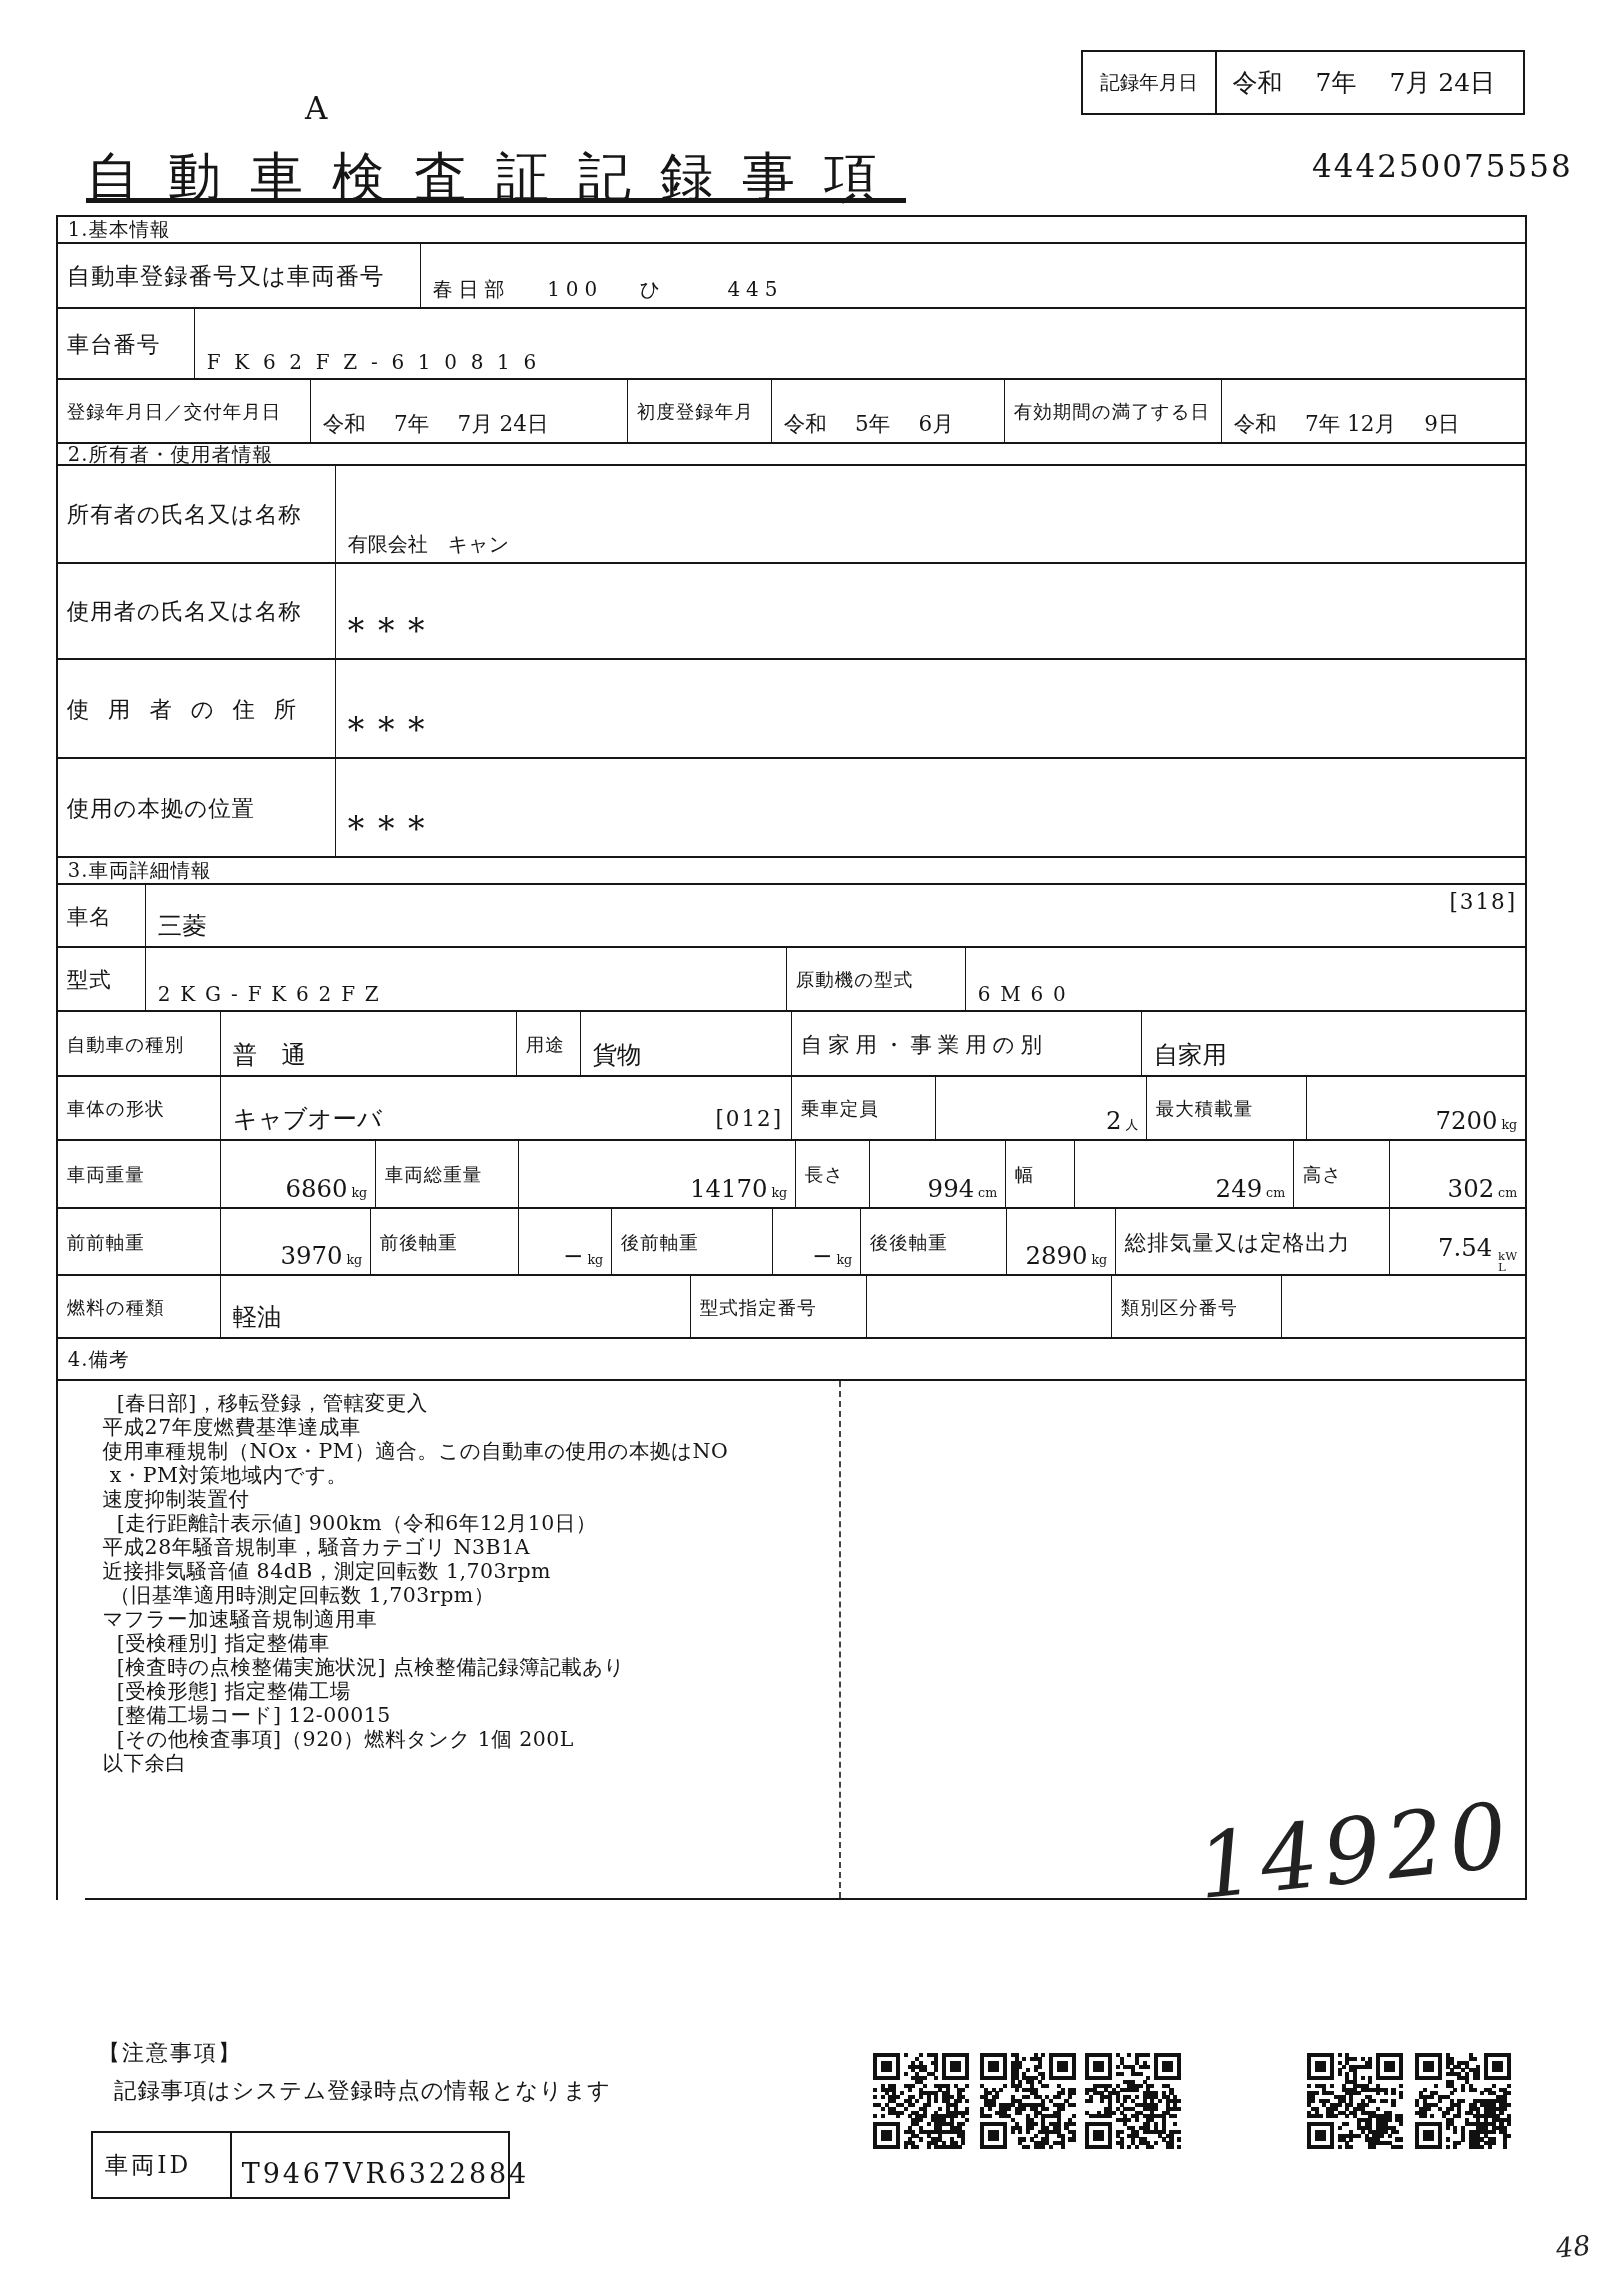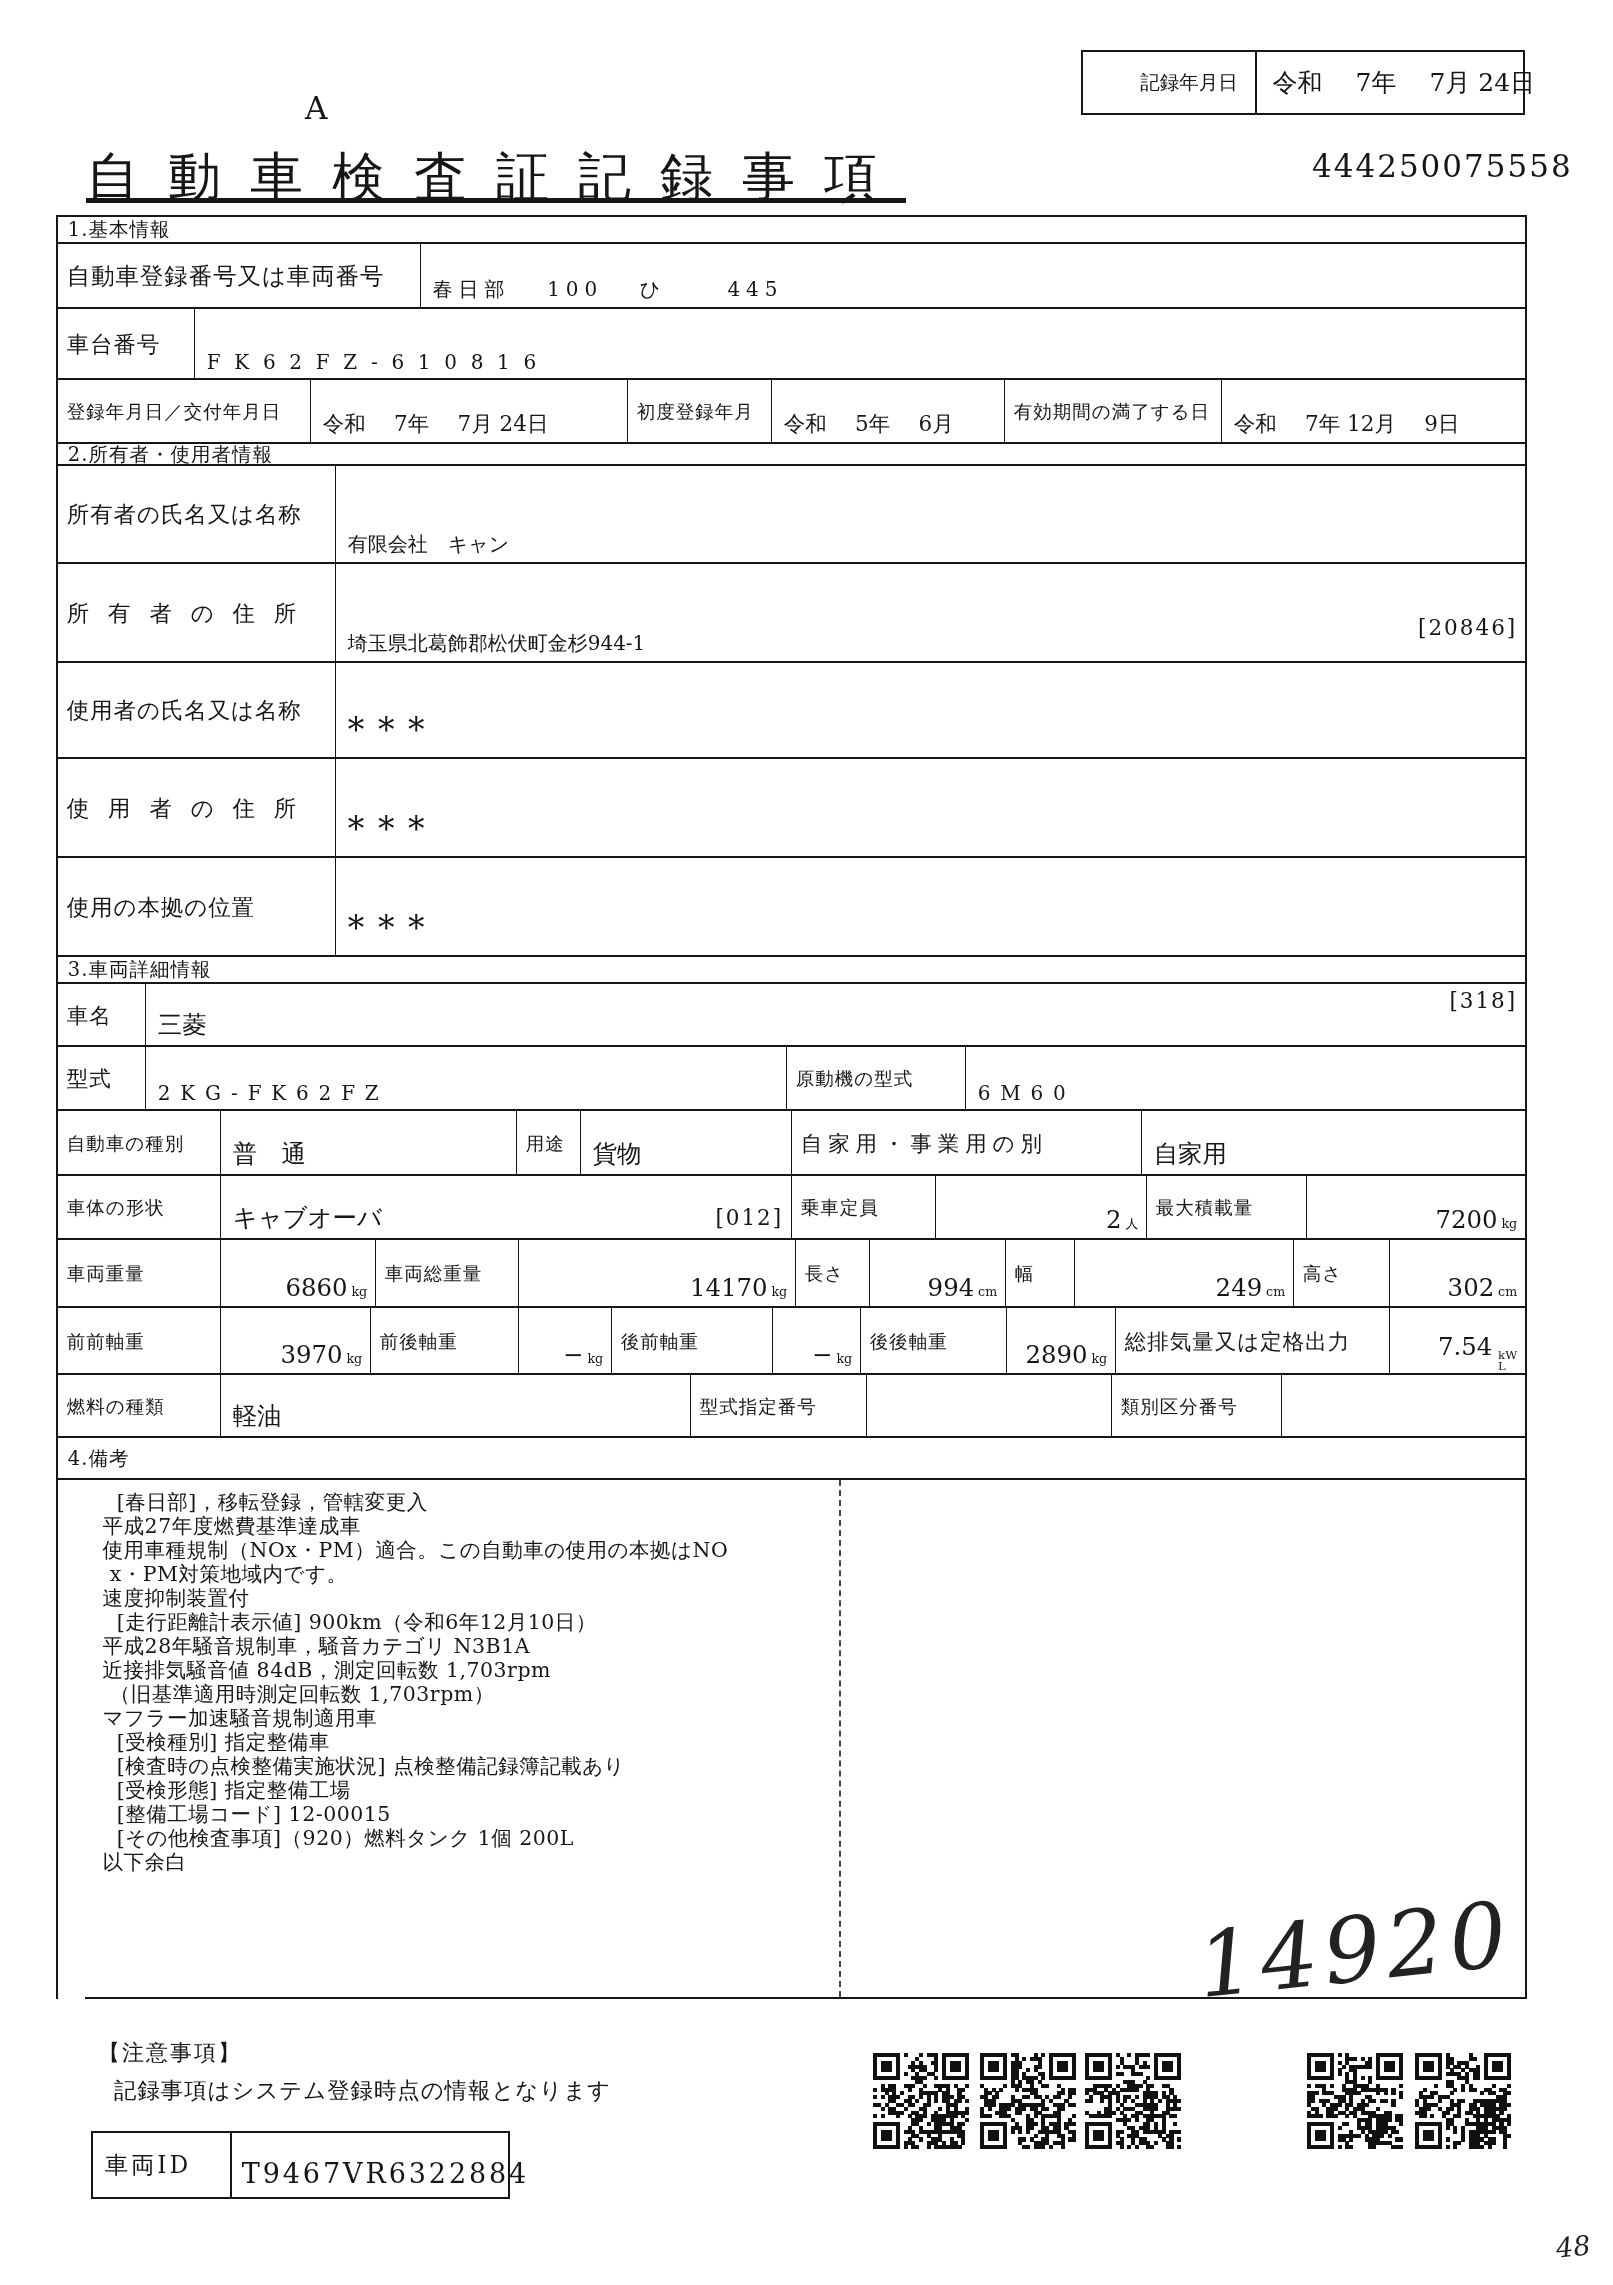--- a/index.html
+++ b/index.html
@@ -5,21 +5,21 @@
   * { margin:0; padding:0; box-sizing:border-box; }
   html,body { background:#ffffff; }
   .sheet {
     position:relative; width:1613px; height:2286px; background:#fff;
     color:#161616; font-family:"DejaVu Serif","Liberation Serif",serif;
     overflow:hidden;
   }
   .corner-a { position:absolute; left:305px; top:90px; font-size:31px; }
   .rec-date {
     position:absolute; left:1081px; top:50px; width:444px; height:65px;
-    border:2.9px solid #161616; display:grid; grid-template-columns:134px 1fr;padding-left:40px;
+    border:2.9px solid #161616; display:grid; grid-template-columns:134px 1fr;
   }
   .rec-date .rd-label { border-right:2px solid #161616; display:flex; align-items:center; justify-content:center; font-size:19.5px; }
   .rec-date .rd-value { display:flex; align-items:center; padding-left:15.6px; font-size:25px; white-space:pre; }
   .title { position:absolute; left:86px; top:142px; font-size:53px; font-weight:normal; letter-spacing:29px; white-space:nowrap;text-decoration:underline; }
   .doc-no { position:absolute; left:1312px; top:148px; font-size:31px; letter-spacing:2px; }
 
   .tbl { position:absolute; left:56px; top:215px; width:1471px;
          border-left:2.4px solid #161616; border-right:2.4px solid #161616; border-top:2.9px solid #161616; }
   .band { display:flex; align-items:center; padding-left:9.8px; font-size:19.5px; letter-spacing:1px; border-bottom:2.9px solid #161616; }
   .row { display:grid; border-bottom:2.9px solid #161616; }
@@ -113,29 +113,20 @@
 
     <div class="row" style="height:98px;grid-template-columns:278px 1fr">
       <div class="cell">
           <span class="lab f23">所有者の氏名又は名称</span>
         </div>
       <div class="cell">
           <span class="val f27">有限会社　キャン</span>
         </div>
     </div>
 
-    <div class="row" style="height:99px;grid-template-columns:278px 1fr">
-      <div class="cell">
-          <span class="lab f23 sp">所 有 者 の 住 所</span>
-        </div>
-      <div class="cell">
-        <span class="val f27">埼玉県北葛飾郡松伏町金杉944-1</span>
-        <span class="code mid">[20846]</span>
-      </div>
-    </div>
 
     <div class="row" style="height:96px;grid-template-columns:278px 1fr">
       <div class="cell">
           <span class="lab f23">使用者の氏名又は名称</span>
         </div>
       <div class="cell">
           <span class="val ast">***</span>
         </div>
     </div>
 

